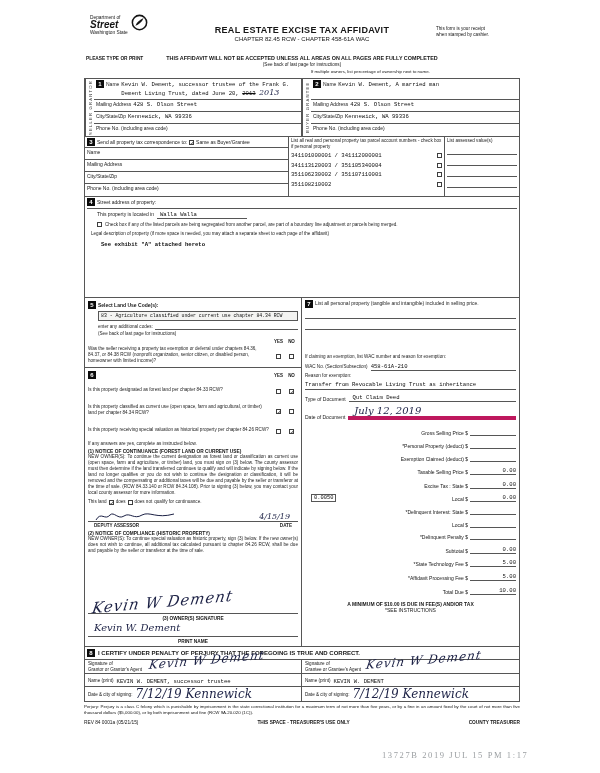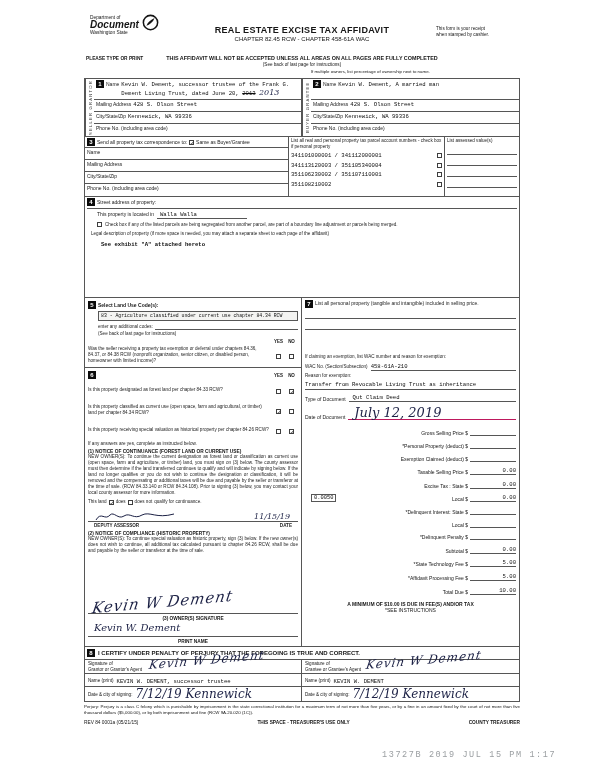--- a/index.html
+++ b/index.html
@@ -95,53 +95,53 @@
   .printname .hand{position:absolute;left:6px;top:1px;font-size:10px}
   
   .r7t{display:flex;gap:2px;align-items:flex-start}
   .r7t .tiny{font-size:5px}
   .bl{border-bottom:1px solid #565656;height:11px}
   .gap26{height:24px}
   .wacrow{display:flex;gap:3px;align-items:baseline;margin-top:3px}
   .reasonrow{margin-top:2px;border-bottom:1px solid #565656;padding-bottom:1px}
   .docrow{display:flex;gap:3px;align-items:flex-end;margin-top:4px}
   .docrow .typed{border-bottom:1px solid #565656;flex:1;padding-left:4px}
-  .docrow .hand{border-bottom:1px solid #be185d;flex:1;padding-left:6px;font-size:13px;line-height:1}
+  .docrow .hand{border-bottom:4px solid #be185d;flex:1;padding-left:6px;font-size:10px;line-height:1}
   .money{margin-top:4px}
   .mrow{display:flex;align-items:flex-end;margin-top:5.6px;position:relative}
   .mlabel{flex:1;text-align:right;font-size:5px;padding-right:2px}
   .mval{width:46px;border-bottom:1px solid #565656;text-align:right;min-height:7px;font-family:"Liberation Mono","DejaVu Sans Mono",monospace;font-size:5.6px}
   .ratebox{position:absolute;left:6px;bottom:0;border:1px solid #565656;padding:0 2px;font-size:5.4px}
   .minnote{text-align:center;margin-top:6px;font-size:5px}
   
   .sec8 .certline{display:flex;gap:3px;align-items:center;padding:2px;border-bottom:1px solid #565656;font-size:6px;font-weight:bold}
   .siggrid{display:flex}
   .sigcol{width:50%;padding:0}
   .sigcol.first{border-right:1px solid #565656}
   .srow{border-bottom:1px solid #565656;min-height:13px;display:flex;align-items:flex-end;gap:3px;padding:1px 3px;position:relative}
   .srow.last{border-bottom:none}
   .sigl{font-size:4.6px;line-height:1.25;align-self:center}
   .sig.cert{position:absolute;left:64px;top:-7px;font-size:12px}
   .dh{font-size:12px;line-height:1}
   
   .perjury{font-size:4.4px;line-height:1.3;margin-top:2px;text-align:justify}
   .footrow{display:flex;justify-content:space-between;align-items:baseline;font-size:4.8px;margin-top:4px}
-  .stamp{position:absolute;left:382px;top:750px;font-family:Liberation Mono, monospace;font-size:8.5px;color:#9a9ea1;letter-spacing:1.6px;white-space:nowrap}
+  .stamp{position:absolute;left:382px;top:750px;font-family:Liberation Serif, serif;font-size:8.5px;color:#9a9ea1;letter-spacing:1.6px;white-space:nowrap}
 </style>
 </head>
 <body>
 
 <div class="page">
   <div class="form">
 
     <div class="hdr">
       <div class="agency">
         <div class="agtxt">
           <div class="ag1">Department of</div>
-          <div class="ag2">Document</div>
+          <div class="ag2">Street</div>
           <div class="ag3">Washington State</div>
         </div>
         <span class="logo">
           <svg width="17" height="17" viewBox="0 0 20 20">
               <circle cx="10" cy="10" r="8.4" fill="none" stroke="#141414" stroke-width="1.8"></circle>
               <path d="M5.2 13.8 C9 12.6 12.8 10 14.8 4.8 C10.4 6.9 6.6 9.9 5.2 13.8 Z" fill="#141414"></path>
             </svg>
         </span>
       </div>
       <div class="titles">
@@ -343,21 +343,21 @@
             <span class="cb">✓</span>
             <span>does</span>
             <span class="cb"></span>
             <span>does not</span>
             <span>qualify for continuance.</span>
           </div>
           <div class="depsig">
             <svg class="squig" width="84" height="14" viewBox="0 0 84 14">
                 <path d="M2 11 C7 2 11 12 16 6 C20 2 24 11 30 7 C36 3 40 11 48 6 C56 2 62 10 80 5" fill="none" stroke="#1c2145" stroke-width="1"></path>
               </svg>
-            <span class="hand depdate">11/15/19</span>
+            <span class="hand depdate">4/15/19</span>
           </div>
           <div class="deplabels">
             <span class="tiny b">DEPUTY ASSESSOR</span>
             <span class="tiny b">DATE</span>
           </div>
           <div class="nt b">(2) NOTICE OF COMPLIANCE (HISTORIC PROPERTY)</div>
           <div class="tiny just">NEW OWNER(S): To continue special valuation as historic property, sign (3) below. If the new owner(s) does not wish to continue, all additional tax calculated pursuant to chapter 84.26 RCW, shall be due and payable by the seller or transferor at the time of sale.</div>
           <div class="ownergroup">
             <div class="ownersig">
               <span class="sig">Kevin W Dement</span>

